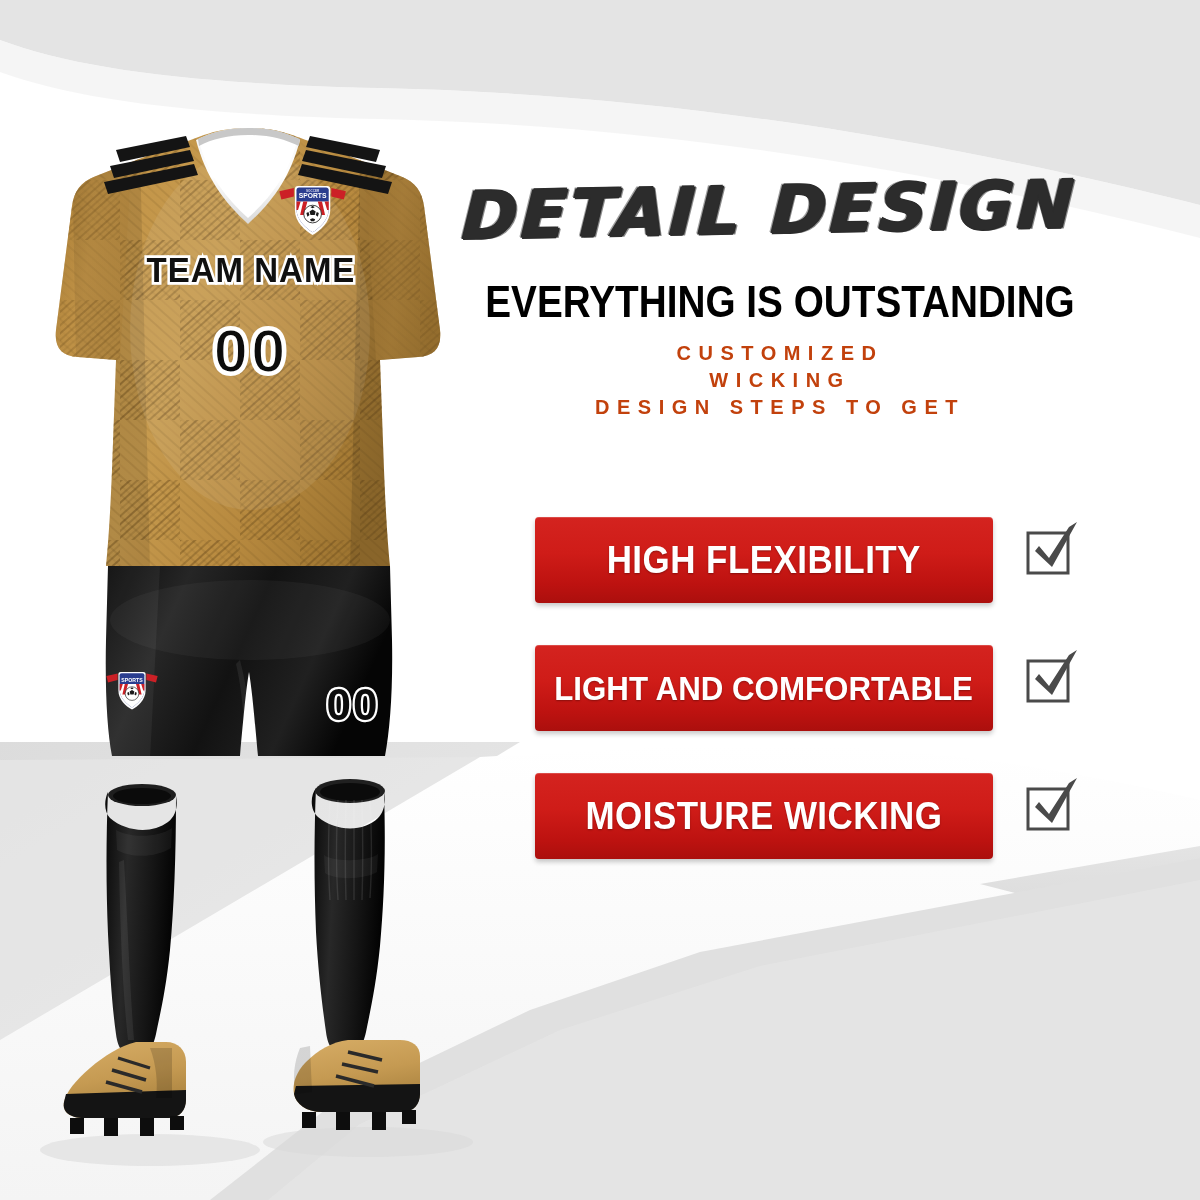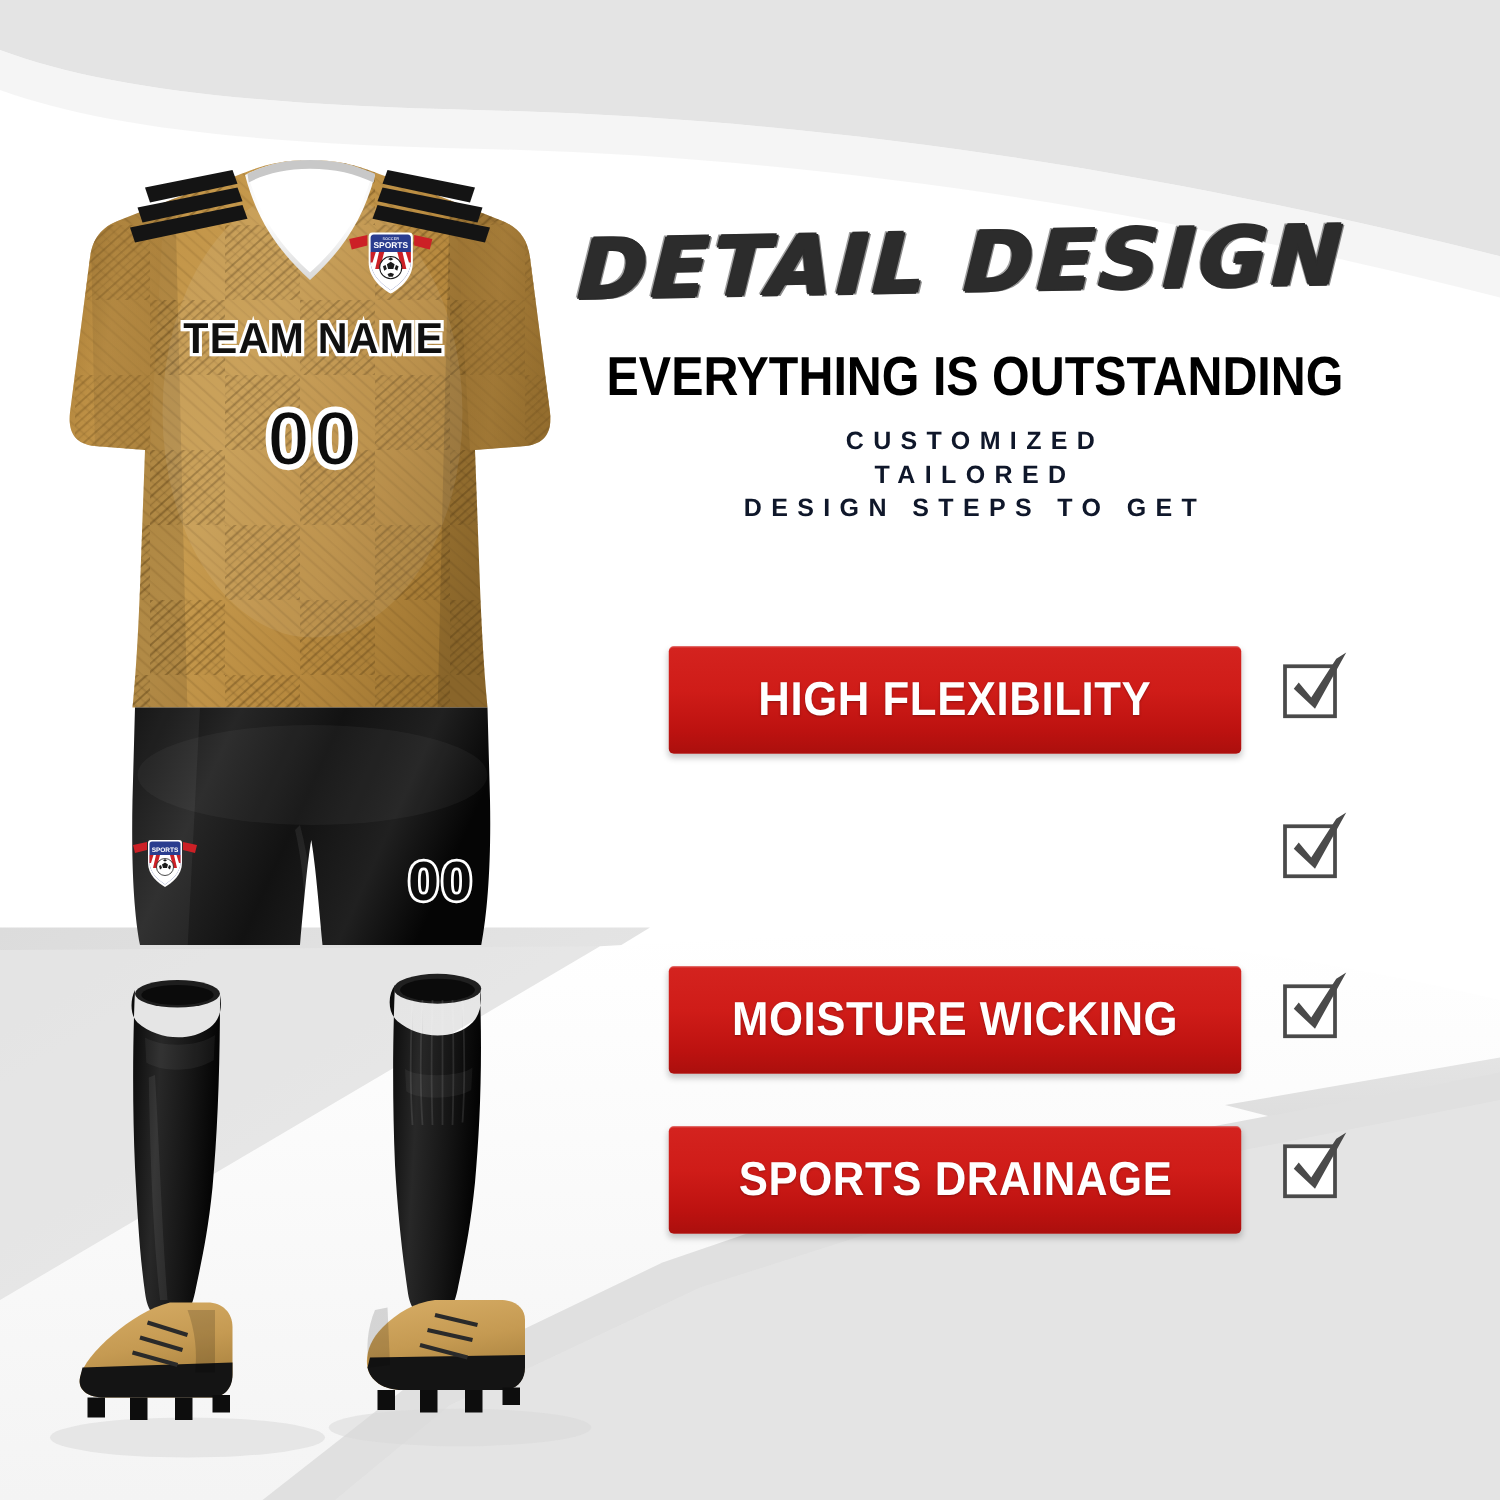--- a/index.html
+++ b/index.html
@@ -73,21 +73,21 @@
     left:0; top:340px;
     width:680px;
     text-align:center;
   }
   .tagline {
     font-family:"Liberation Sans", sans-serif;
     font-weight:bold;
     font-size:20px;
     line-height:27px;
     letter-spacing:7.5px;
-    color:#0f172a;
+    color:#c2410c;
     white-space:nowrap;
   }
 
   
   .features { position:absolute; left:0; top:517px; width:760px; }
   .feature-row {
     position:relative;
     height:128px;
   }
   .banner {
@@ -457,57 +457,51 @@
 </svg>
 
 <div id="content">
 
   <div class="headline-brush nosel">DETAIL DESIGN</div>
 
   <div class="headline-sub nosel">EVERYTHING IS OUTSTANDING</div>
 
   <div class="taglines">
     <div class="tagline nosel">CUSTOMIZED</div>
-    <div class="tagline nosel">TAILORED</div>
+    <div class="tagline nosel">WICKING</div>
     <div class="tagline nosel">DESIGN STEPS TO GET</div>
   </div>
 
   <div class="features">
 
     <div class="feature-row">
       <div class="banner">
         <span class="banner-label nosel">HIGH  FLEXIBILITY</span>
       </div>
       <svg class="checkmark" viewBox="0 0 54 60">
         <rect x="3" y="14" width="40" height="40" fill="#ffffff" stroke="#4a4a4a" stroke-width="3"></rect>
         <path d="M10,32 L14,27 L24,39 L44,8 L52,3 L27,48 Z" fill="#4a4a4a"></path>
       </svg>
     </div>
 
     <div class="feature-row">
+      <div class="banner">
+        <span class="banner-label wide nosel">LIGHT AND COMFORTABLE</span>
+      </div>
       <svg class="checkmark" viewBox="0 0 54 60">
         <rect x="3" y="14" width="40" height="40" fill="#ffffff" stroke="#4a4a4a" stroke-width="3"></rect>
         <path d="M10,32 L14,27 L24,39 L44,8 L52,3 L27,48 Z" fill="#4a4a4a"></path>
       </svg>
     </div>
 
     <div class="feature-row">
       <div class="banner">
         <span class="banner-label nosel">MOISTURE  WICKING</span>
       </div>
       <svg class="checkmark" viewBox="0 0 54 60">
         <rect x="3" y="14" width="40" height="40" fill="#ffffff" stroke="#4a4a4a" stroke-width="3"></rect>
         <path d="M10,32 L14,27 L24,39 L44,8 L52,3 L27,48 Z" fill="#4a4a4a"></path>
       </svg>
     </div>
 
-    <div class="feature-row">
-      <div class="banner">
-        <span class="banner-label nosel">SPORTS  DRAINAGE</span>
-      </div>
-      <svg class="checkmark" viewBox="0 0 54 60">
-        <rect x="3" y="14" width="40" height="40" fill="#ffffff" stroke="#4a4a4a" stroke-width="3"></rect>
-        <path d="M10,32 L14,27 L24,39 L44,8 L52,3 L27,48 Z" fill="#4a4a4a"></path>
-      </svg>
-    </div>
 
   </div>
 </div>
 
 </body></html>

